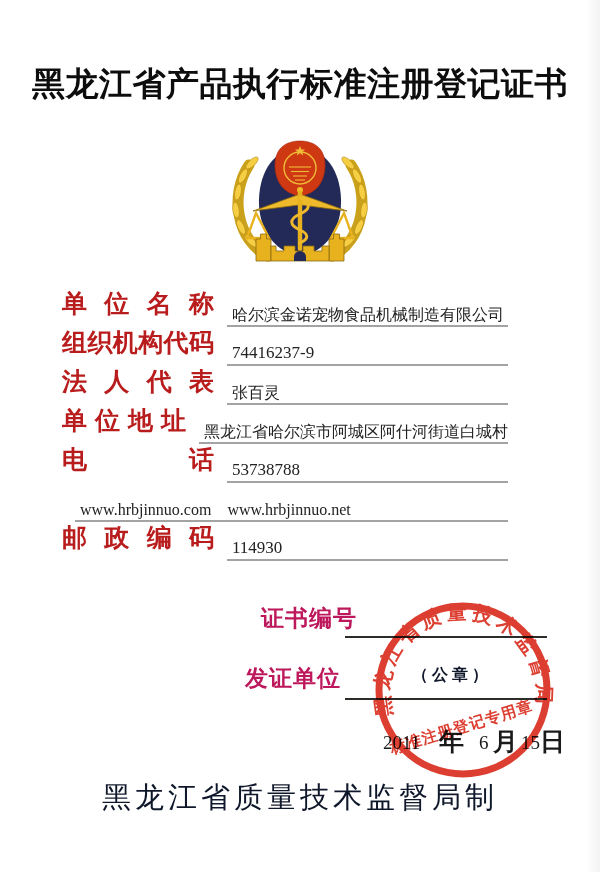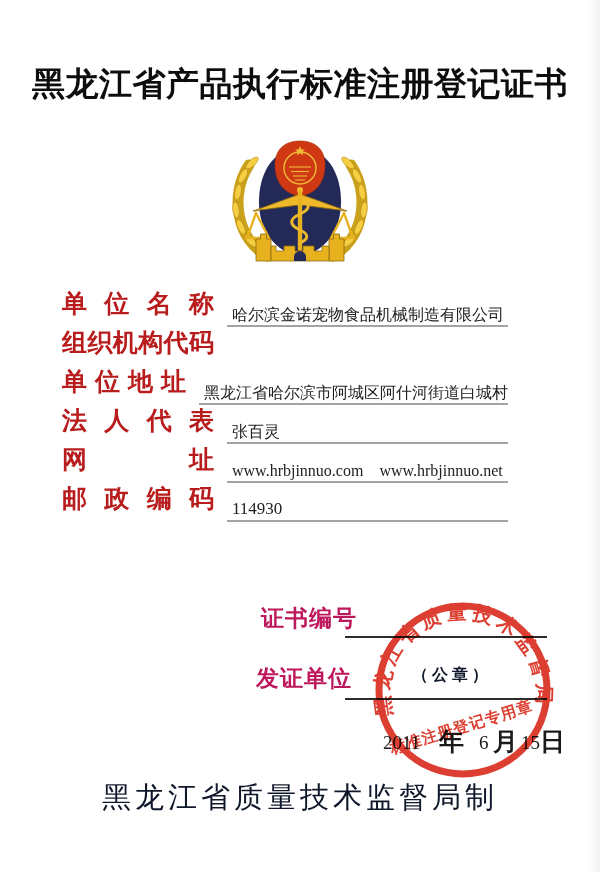--- a/index.html
+++ b/index.html
@@ -114,44 +114,48 @@
     </g>
   </svg>
 
   <div class="fields">
     <div class="frow">
       <div class="flabel">单位名称</div>
       <div class="fvalue">哈尔滨金诺宠物食品机械制造有限公司</div>
     </div>
     <div class="frow">
       <div class="flabel">组织机构代码</div>
+      <div class="fvalue latin">74416237-9</div>
+    </div>
+    <div class="frow">
+      <div class="flabel">法人代表</div>
+      <div class="fvalue">张百灵</div>
     </div>
     <div class="frow">
       <div class="flabel">单位地址</div>
       <div class="fvalue">黑龙江省哈尔滨市阿城区阿什河街道白城村</div>
     </div>
     <div class="frow">
-      <div class="flabel">法人代表</div>
-      <div class="fvalue">张百灵</div>
+      <div class="flabel">电话</div>
+      <div class="fvalue latin">53738788</div>
     </div>
     <div class="frow">
-      <div class="flabel">网址</div>
       <div class="fvalue">www.hrbjinnuo.com　www.hrbjinnuo.net</div>
     </div>
     <div class="frow">
       <div class="flabel">邮政编码</div>
       <div class="fvalue latin">114930</div>
     </div>
   </div>
 
   <div class="clabel" style="left:261px;top:603px;">证书编号</div>
   <div class="cline" style="top:636px;"></div>
   <span style="position:absolute;left:360px;top:612px;font-size:17px;"></span>
 
-  <div class="clabel" style="left:256px;top:663px;">发证单位</div>
+  <div class="clabel" style="left:245px;top:663px;">发证单位</div>
   <div class="seal-note">（公章）</div>
   <div class="cline" style="top:698px;"></div>
 
   <span class="dpart dnum" style="left:383px;">2011</span>
   <span class="dpart dunit" style="left:439px;">年</span>
   <span class="dpart dnum" style="left:479px;">6</span>
   <span class="dpart dunit" style="left:493px;">月</span>
   <span class="dpart dnum" style="left:521px;">15</span>
   <span class="dpart dunit" style="left:540px;">日</span>
 

